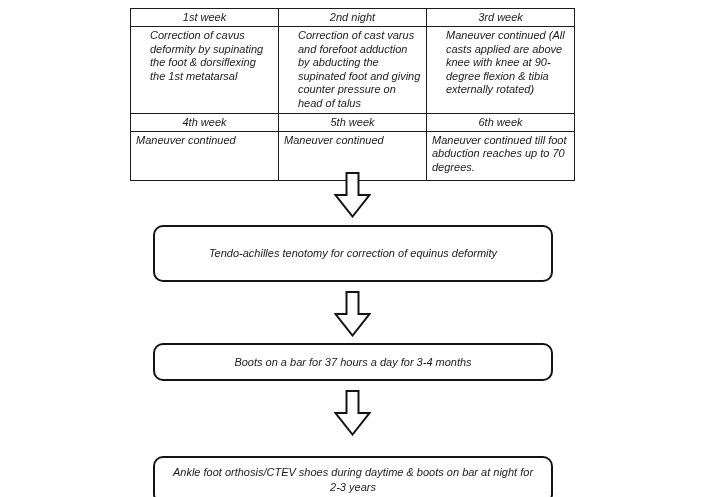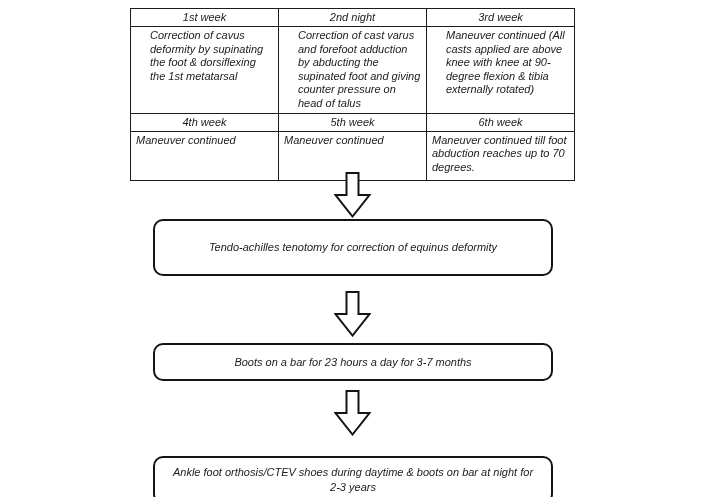--- a/index.html
+++ b/index.html
@@ -70,21 +70,21 @@
     border-radius: 10px;
     background: #ffffff;
     display: flex;
     flex-direction: column;
     align-items: center;
     justify-content: center;
     text-align: center;
     font-size: 11px;
     line-height: 15px;
   }
-  #flow-box-1 { top: 219px; height: 57px; gap: 24px; }
+  #flow-box-1 { top: 225px; height: 57px; gap: 24px; }
   #flow-box-2 { top: 343px; height: 38px; }
   #flow-box-3 { top: 444px; height: 48px; padding: 2px 14px; margin-top: 12px; }
 </style>
 </head>
 <body>
 
 <div class="canvas">
 
   <table class="week-table">
     <tbody>
@@ -121,21 +121,21 @@
     <div>Tendo-achilles tenotomy for correction of equinus deformity</div>
   </div>
 
   <div class="down-arrow" id="arrow-2">
     <svg viewBox="0 0 37 46" xmlns="http://www.w3.org/2000/svg">
       <polygon points="12.5,1 24.5,1 24.5,23 35.5,23 18.5,44.5 1.5,23 12.5,23" fill="#ffffff" stroke="#141414" stroke-width="2" stroke-linejoin="miter"></polygon>
     </svg>
   </div>
 
   <div class="flow-box" id="flow-box-2">
-    <div>Boots on a bar for 23 hours a day for 3-7 months</div>
+    <div>Boots on a bar for 37 hours a day for 3-4 months</div>
   </div>
 
   <div class="down-arrow" id="arrow-3">
     <svg viewBox="0 0 37 46" xmlns="http://www.w3.org/2000/svg">
       <polygon points="12.5,1 24.5,1 24.5,23 35.5,23 18.5,44.5 1.5,23 12.5,23" fill="#ffffff" stroke="#141414" stroke-width="2" stroke-linejoin="miter"></polygon>
     </svg>
   </div>
 
   <div class="flow-box" id="flow-box-3">
     <div>Ankle foot orthosis/CTEV shoes during daytime &amp; boots on bar at night for 2-3 years</div>

